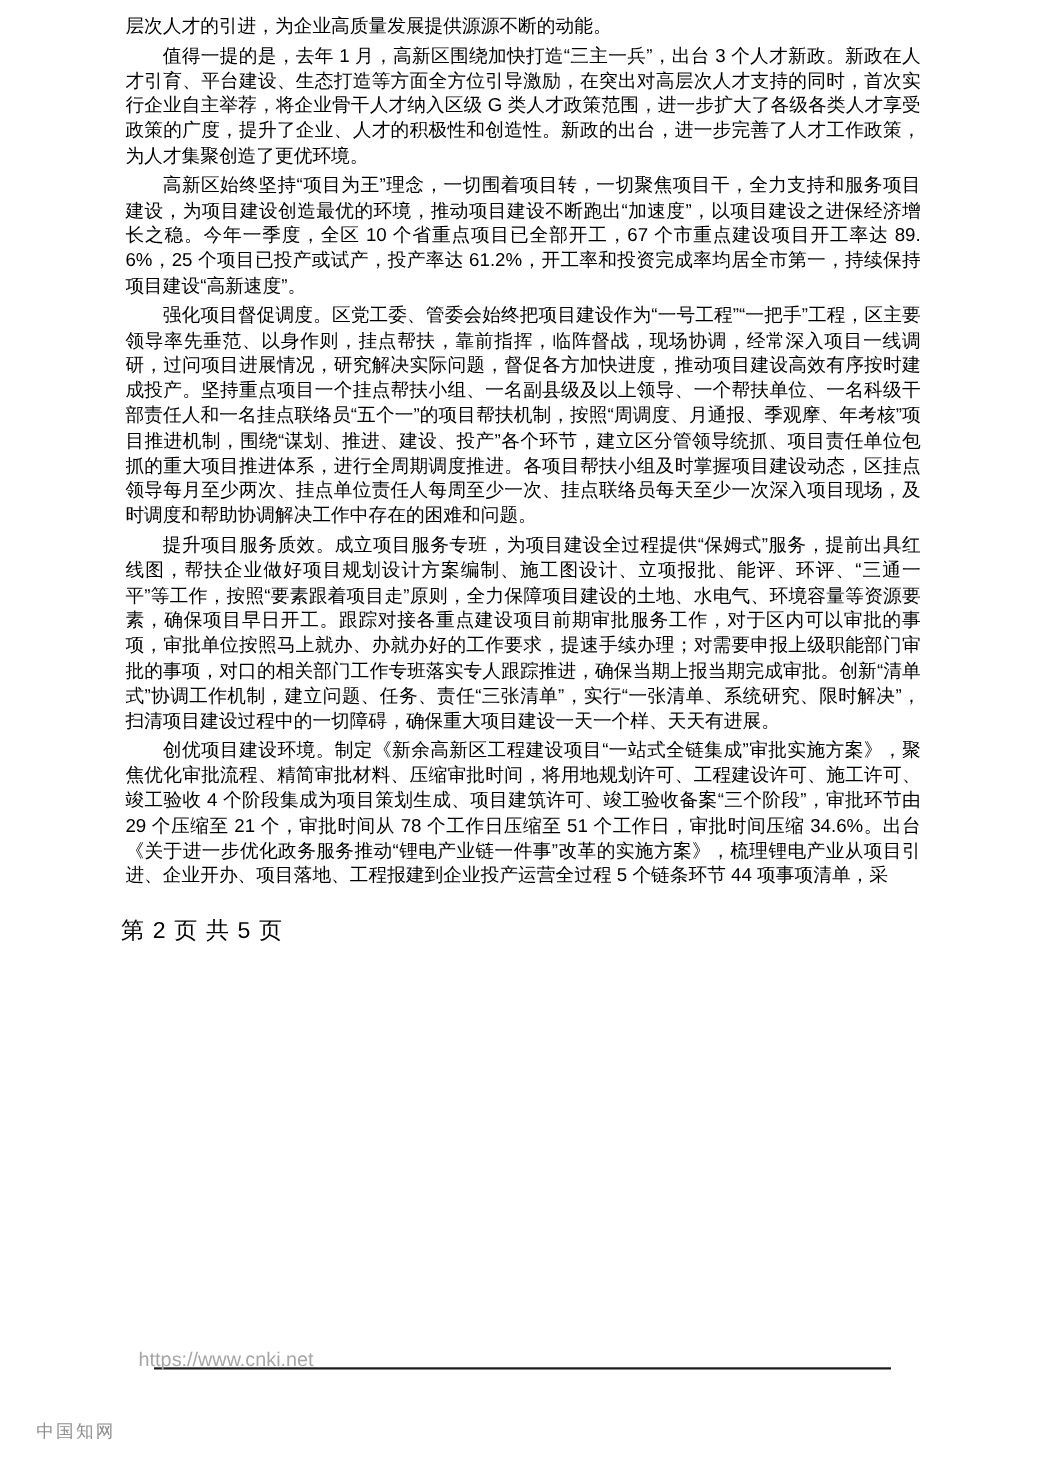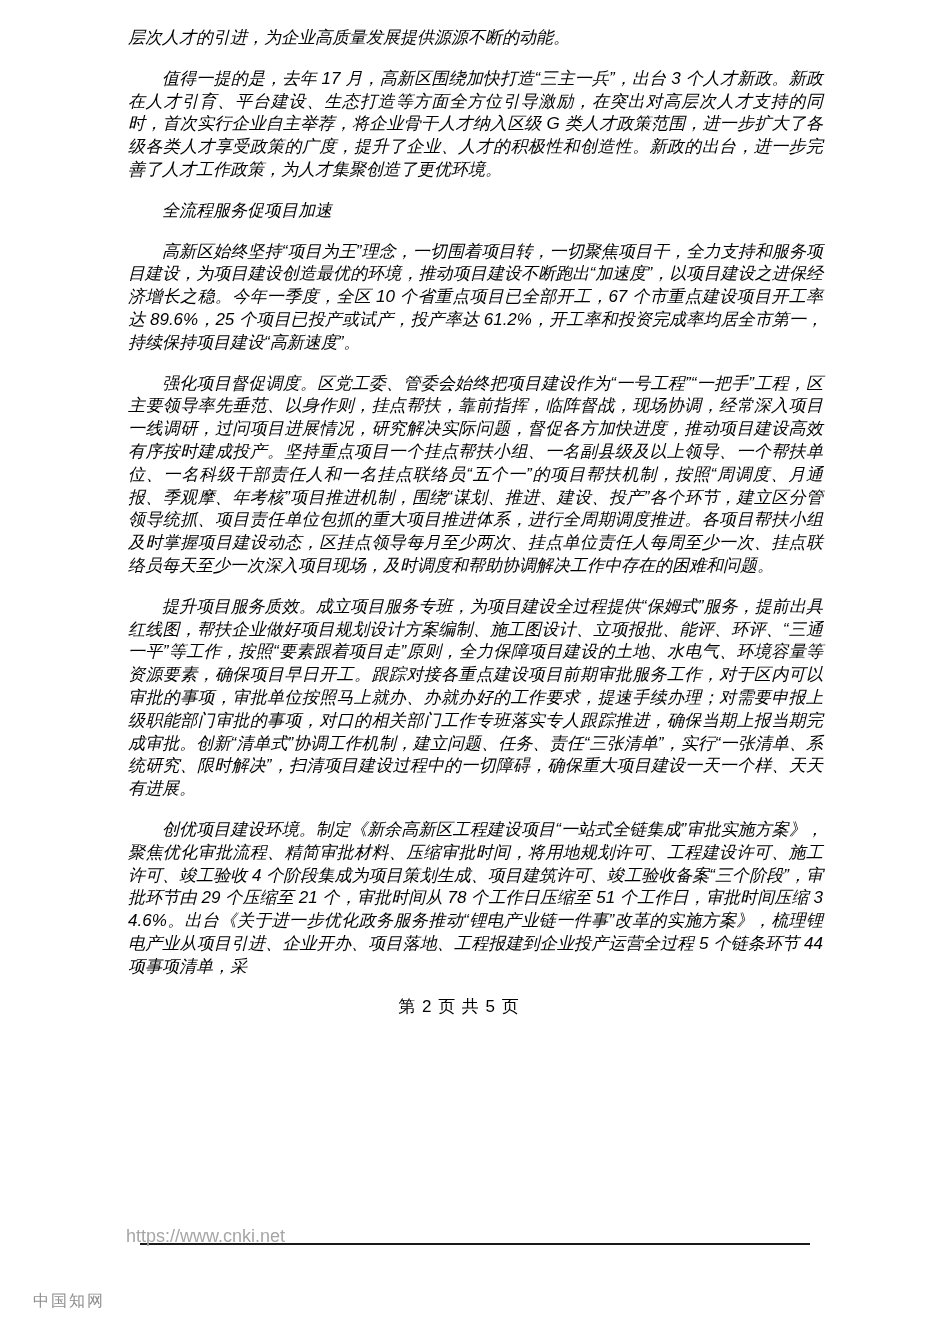--- a/index.html
+++ b/index.html
@@ -25,37 +25,36 @@
     position: absolute;
     left: 110px;
     top: 9px;
     width: 731px;
     color: #000000;
     font-size: 17px;
     line-height: 22.8px;
     text-align: justify;
   }
   .content p {
-    margin: 18px;
+    margin: 4px;
     padding: 0;
     word-break: break-all;
-    font-style: italic;
   }
   .content p.indent {
     text-indent: 2em;
   }
   .content p.gap {
     margin-top: 23px;
   }
   .page-number {
     display: block;
-    margin-top: 6px;
+    margin-top: 28px;
     padding-right: 33px;
-    text-align: center;
-    font-size: 17px;
+    text-align: left;
+    font-size: 21px;
     color: #000000;
     letter-spacing: 1px;
   }
   .footer-rule {
     position: absolute;
     left: 140px;
     top: 1243px;
     width: 670px;
     height: 2px;
     background: #1a1a1a;
@@ -77,22 +76,21 @@
   }
 </style>
 </head>
 <body>
 
 <div class="page">
 
   <main class="content">
 
     <p class="">层次人才的引进，为企业高质量发展提供源源不断的动能。</p>
-      <p class="indent">值得一提的是，去年 17 月，高新区围绕加快打造“三主一兵”，出台 3 个人才新政。新政在人才引育、平台建设、生态打造等方面全方位引导激励，在突出对高层次人才支持的同时，首次实行企业自主举荐，将企业骨干人才纳入区级 G 类人才政策范围，进一步扩大了各级各类人才享受政策的广度，提升了企业、人才的积极性和创造性。新政的出台，进一步完善了人才工作政策，为人才集聚创造了更优环境。</p>
-      <p class="indent">全流程服务促项目加速</p>
+      <p class="indent">值得一提的是，去年 1 月，高新区围绕加快打造“三主一兵”，出台 3 个人才新政。新政在人才引育、平台建设、生态打造等方面全方位引导激励，在突出对高层次人才支持的同时，首次实行企业自主举荐，将企业骨干人才纳入区级 G 类人才政策范围，进一步扩大了各级各类人才享受政策的广度，提升了企业、人才的积极性和创造性。新政的出台，进一步完善了人才工作政策，为人才集聚创造了更优环境。</p>
       <p class="indent">高新区始终坚持“项目为王”理念，一切围着项目转，一切聚焦项目干，全力支持和服务项目建设，为项目建设创造最优的环境，推动项目建设不断跑出“加速度”，以项目建设之进保经济增长之稳。今年一季度，全区 10 个省重点项目已全部开工，67 个市重点建设项目开工率达 89.6%，25 个项目已投产或试产，投产率达 61.2%，开工率和投资完成率均居全市第一，持续保持项目建设“高新速度”。</p>
       <p class="indent">强化项目督促调度。区党工委、管委会始终把项目建设作为“一号工程”“一把手”工程，区主要领导率先垂范、以身作则，挂点帮扶，靠前指挥，临阵督战，现场协调，经常深入项目一线调研，过问项目进展情况，研究解决实际问题，督促各方加快进度，推动项目建设高效有序按时建成投产。坚持重点项目一个挂点帮扶小组、一名副县级及以上领导、一个帮扶单位、一名科级干部责任人和一名挂点联络员“五个一”的项目帮扶机制，按照“周调度、月通报、季观摩、年考核”项目推进机制，围绕“谋划、推进、建设、投产”各个环节，建立区分管领导统抓、项目责任单位包抓的重大项目推进体系，进行全周期调度推进。各项目帮扶小组及时掌握项目建设动态，区挂点领导每月至少两次、挂点单位责任人每周至少一次、挂点联络员每天至少一次深入项目现场，及时调度和帮助协调解决工作中存在的困难和问题。</p>
       <p class="indent">提升项目服务质效。成立项目服务专班，为项目建设全过程提供“保姆式”服务，提前出具红线图，帮扶企业做好项目规划设计方案编制、施工图设计、立项报批、能评、环评、“三通一平”等工作，按照“要素跟着项目走”原则，全力保障项目建设的土地、水电气、环境容量等资源要素，确保项目早日开工。跟踪对接各重点建设项目前期审批服务工作，对于区内可以审批的事项，审批单位按照马上就办、办就办好的工作要求，提速手续办理；对需要申报上级职能部门审批的事项，对口的相关部门工作专班落实专人跟踪推进，确保当期上报当期完成审批。创新“清单式”协调工作机制，建立问题、任务、责任“三张清单”，实行“一张清单、系统研究、限时解决”，扫清项目建设过程中的一切障碍，确保重大项目建设一天一个样、天天有进展。</p>
       <p class="indent">创优项目建设环境。制定《新余高新区工程建设项目“一站式全链集成”审批实施方案》，聚焦优化审批流程、精简审批材料、压缩审批时间，将用地规划许可、工程建设许可、施工许可、竣工验收 4 个阶段集成为项目策划生成、项目建筑许可、竣工验收备案“三个阶段”，审批环节由 29 个压缩至 21 个，审批时间从 78 个工作日压缩至 51 个工作日，审批时间压缩 34.6%。出台《关于进一步优化政务服务推动“锂电产业链一件事”改革的实施方案》，梳理锂电产业从项目引进、企业开办、项目落地、工程报建到企业投产运营全过程 5 个链条环节 44 项事项清单，采</p>
       <span class="page-number">第 2 页 共 5 页</span>
   </main>
 
   <div class="footer-rule" style="background: rgb(26, 26, 26);"></div>
 
   <span class="watermark-brand" style="color: rgb(142, 142, 142);">中国知网</span>

